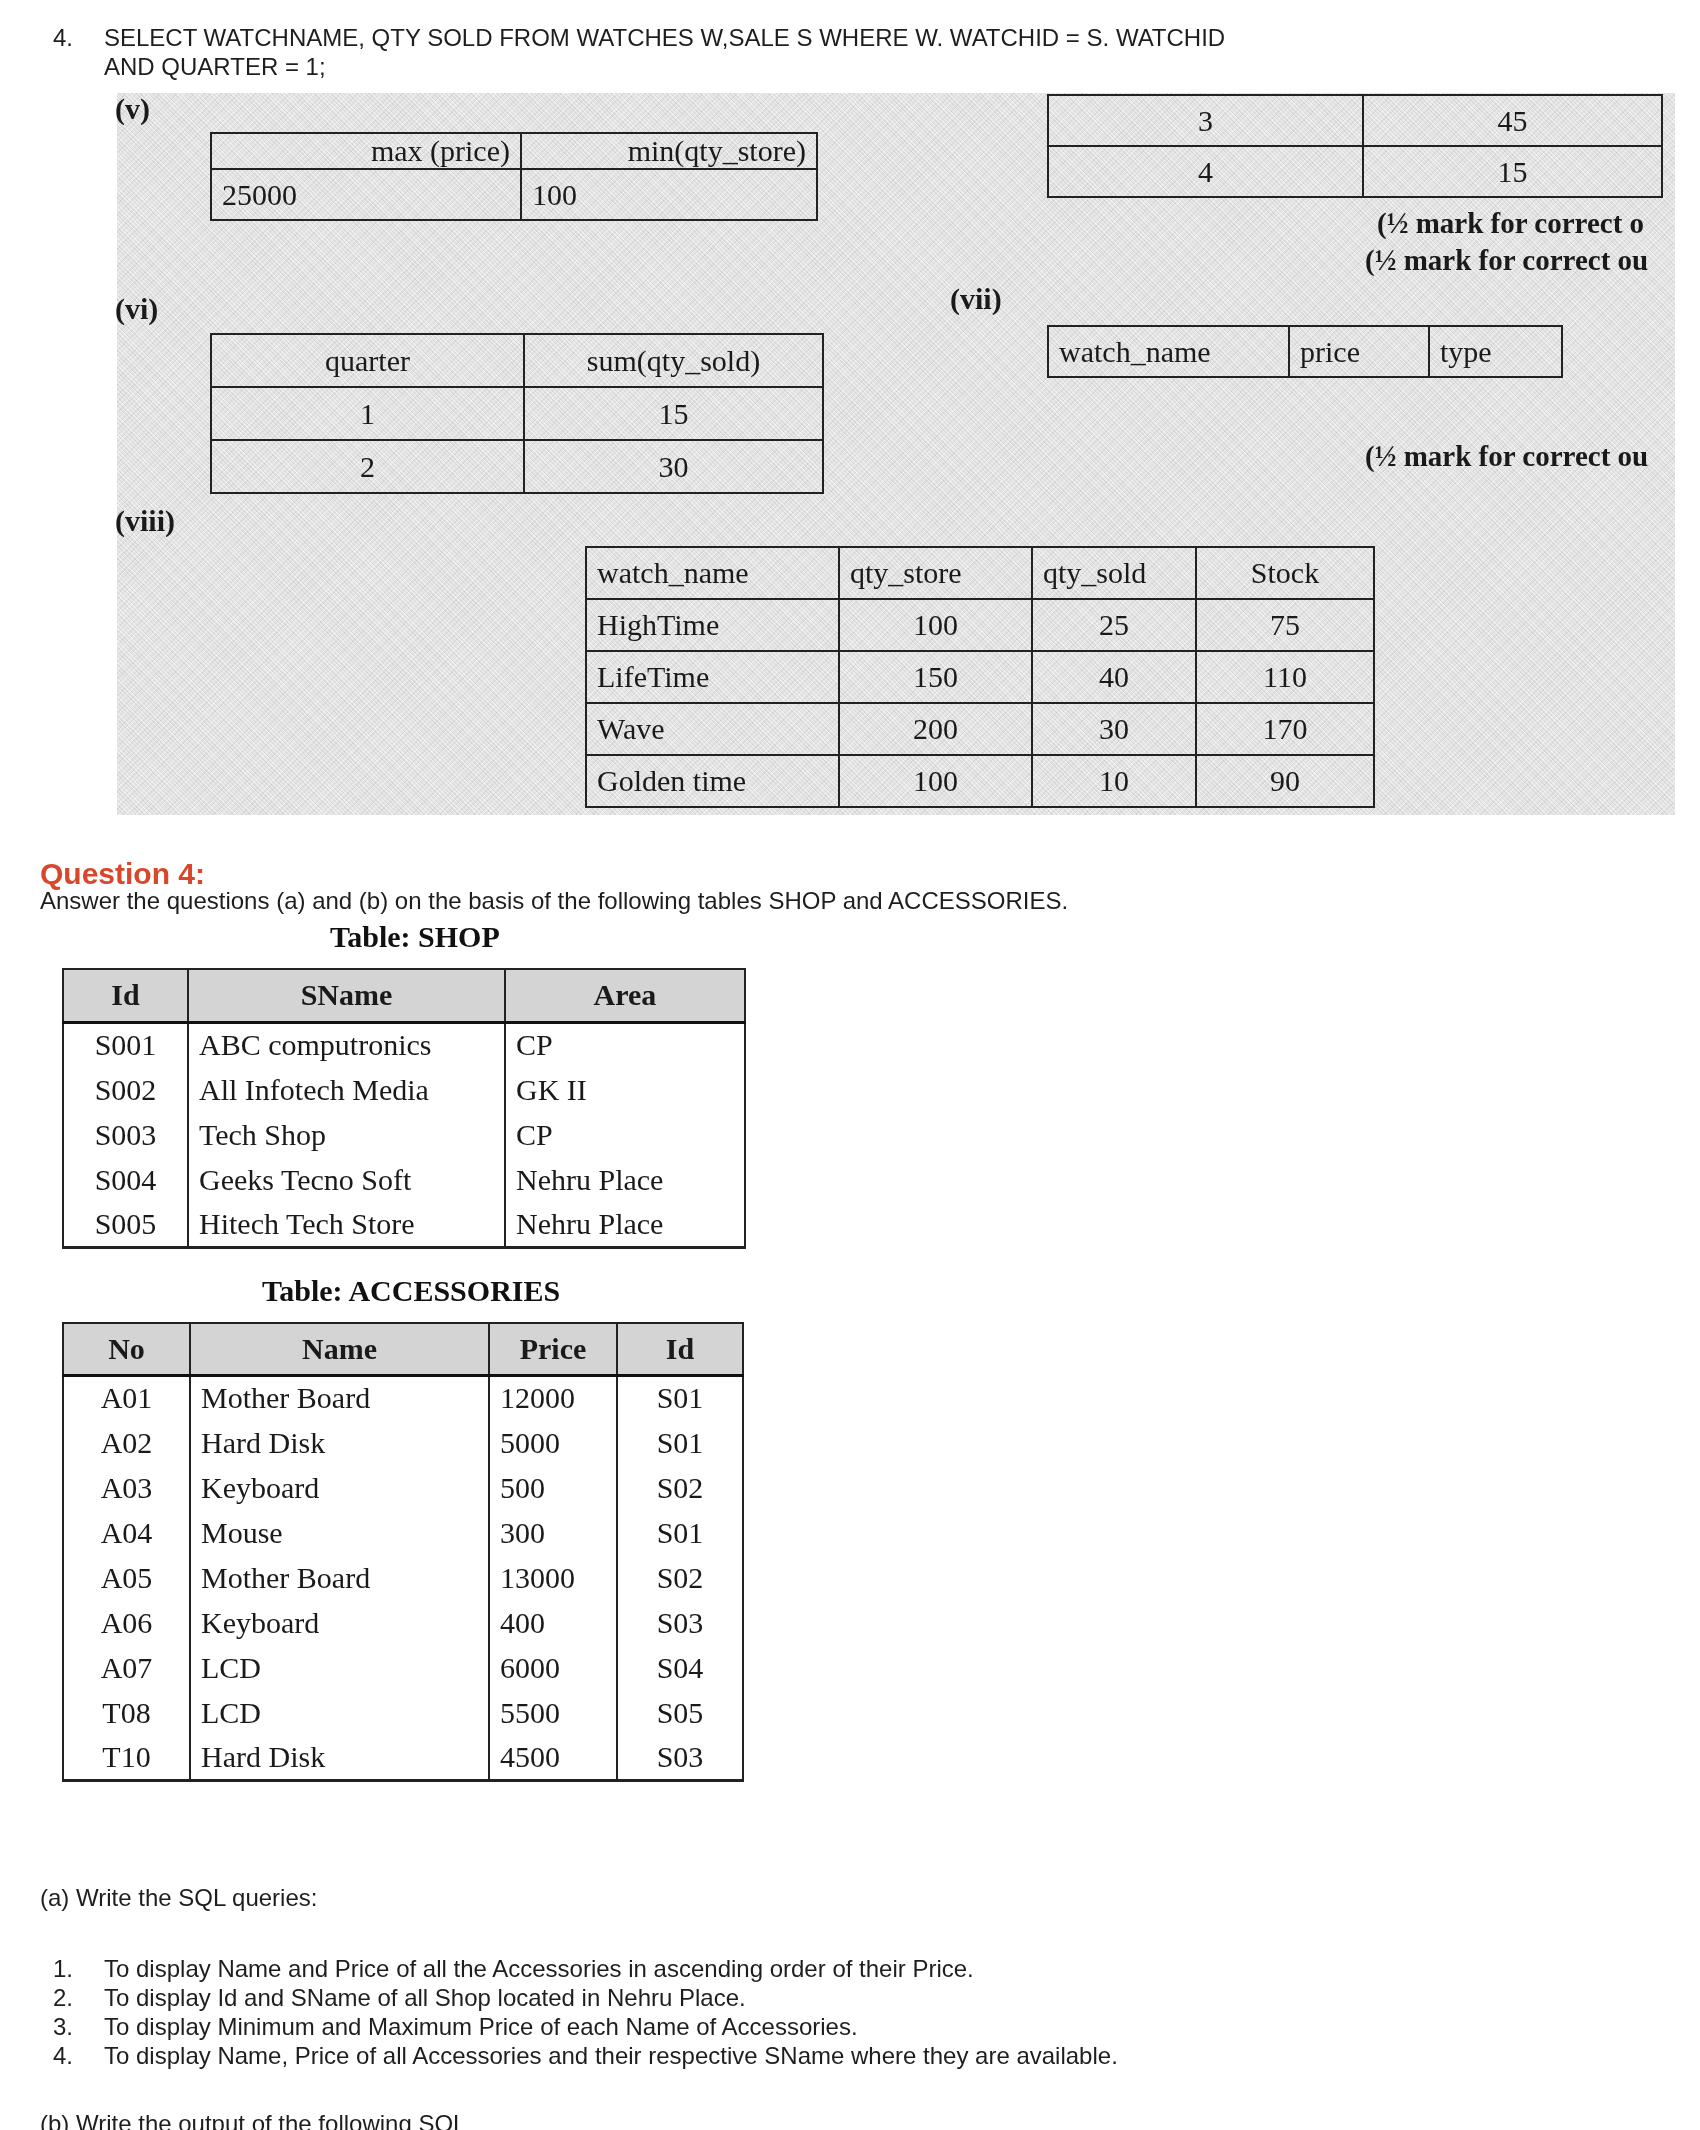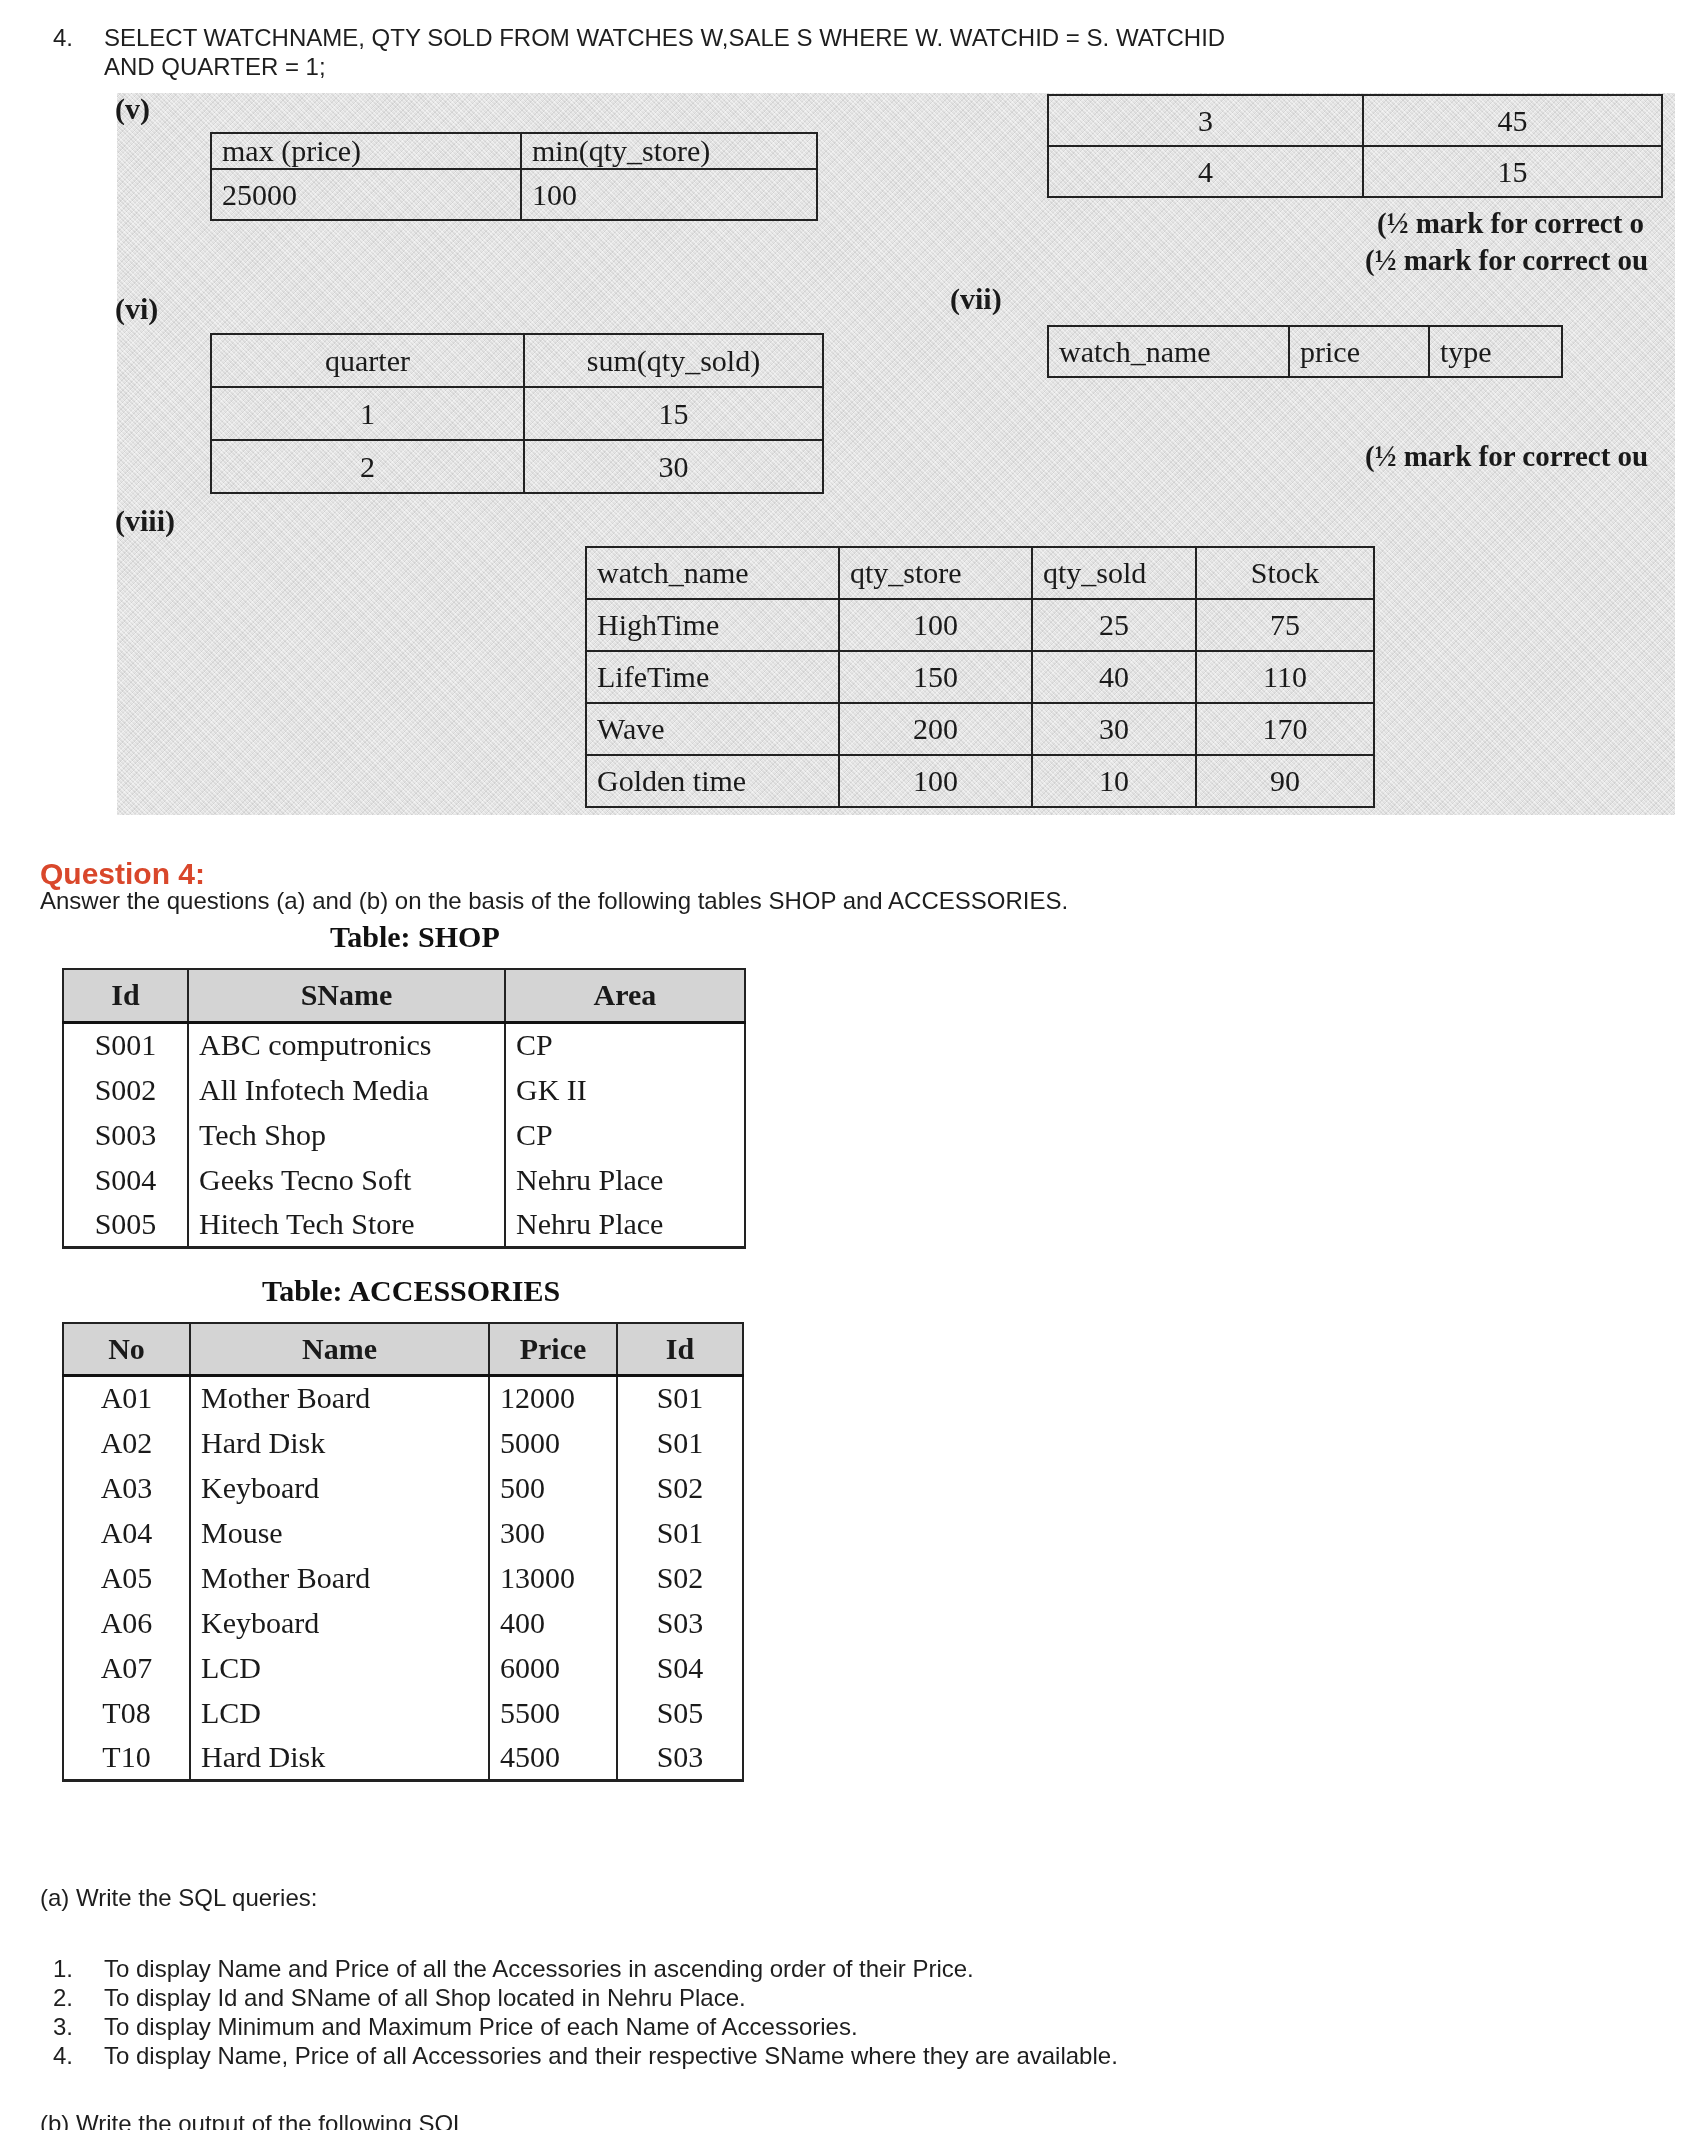--- a/index.html
+++ b/index.html
@@ -33,21 +33,21 @@
 
 <div class="scan"></div>
 
 <div class="abs lbl" style="left:115px; top:92px;">(v)</div>
 <table class="t" style="left:210px; top:132px; width:606px;">
   <colgroup>
       <col style="width:310px">
       <col style="width:296px">
     </colgroup>
   <tbody>
-      <tr style="height:34px;">
+      <tr style="height:34px;text-align:right;">
     <td>max (price)</td>
     <td>min(qty_store)</td>
   </tr>
   <tr style="height:51px;">
     <td>25000</td>
     <td>100</td>
   </tr>
 </tbody>
   </table>
 

